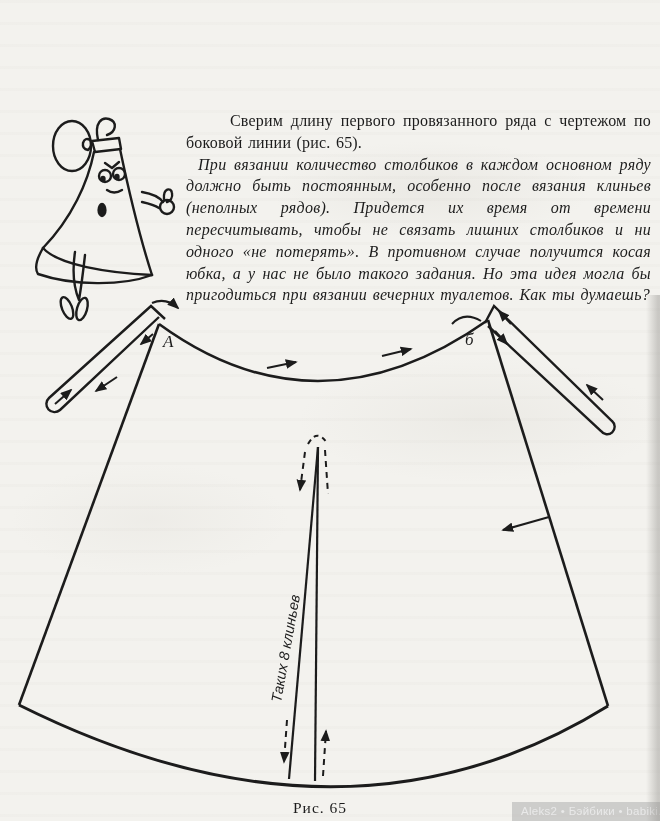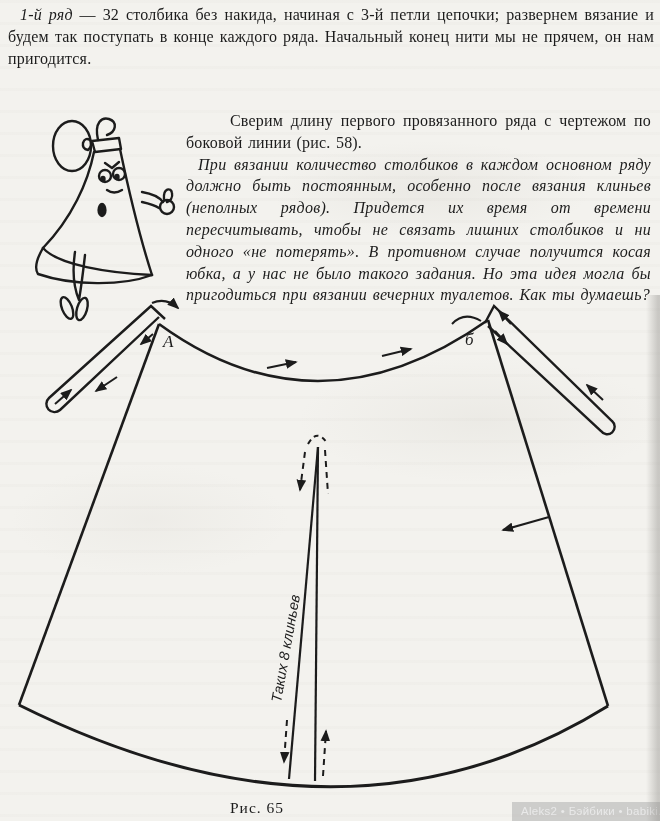--- a/index.html
+++ b/index.html
@@ -22,37 +22,36 @@
   .p1{text-indent:26px;}
   .p2{text-indent:12px;}
   .p2 .lead{font-style:italic;}
   .rightcol{position:absolute;left:186px;top:110px;width:465px;
     font-size:16px;line-height:21.8px;text-align:justify;word-spacing:1.2px;letter-spacing:.2px;}
   .rightcol p{margin:0;}
   .p3{text-indent:44px;}
   .p4{text-indent:12px;font-style:italic;letter-spacing:.3px;}
   .mascot{position:absolute;left:28px;top:110px;}
   .diagram{position:absolute;left:0;top:295px;}
-  .caption{position:absolute;left:230px;top:799px;width:180px;text-align:left;
+  .caption{position:absolute;left:230px;top:799px;width:180px;text-align:center;
     font-size:15.5px;letter-spacing:1px;}
   .watermark{position:absolute;left:512px;top:802px;right:0;height:19px;
     background:rgba(168,168,168,.5);color:#e9e9e9;
     font-family:"Liberation Sans", sans-serif;font-size:11.5px;line-height:19px;
     padding-left:9px;letter-spacing:.3px;white-space:nowrap;}
   svg .ln{stroke:#1c1c1c;fill:none;}
 </style>
 </head>
 <body>
 
 <div class="bodytext">
-  <p class="p2"><i class="lead">1-й ряд</i> <span>— 32 столбика без накида, начиная с 3-й петли цепочки; развернем вязание и будем так поступать в конце каждого ряда. Начальный конец нити мы не прячем, он нам пригодится.</span></p>
 </div>
 
 <div class="rightcol">
-  <p class="p3">Сверим длину первого провязанного ряда с чертежом по боковой линии (рис. 58).</p>
+  <p class="p3">Сверим длину первого провязанного ряда с чертежом по боковой линии (рис. 65).</p>
   <p class="p4">При вязании количество столбиков в каждом основном ряду должно быть постоянным, особенно после вязания клиньев (неполных рядов). Придется их время от времени пересчитывать, чтобы не связать лишних столбиков и ни одного «не потерять». В противном случае получится косая юбка, а у нас не было такого задания. Но эта идея могла бы пригодиться при вязании вечерних туалетов. Как ты думаешь?</p>
 </div>
 
 <svg class="mascot" width="175" height="215" viewBox="0 0 175 215">
   <g class="ln" stroke-width="2.4" stroke-linecap="round" stroke-linejoin="round">
     <ellipse cx="44" cy="36" rx="19" ry="25"></ellipse>
     <path d="M60,40 q6,-6 2,-10 q-5,-3 -7,3 q-1,6 5,7"></path>
     <path d="M70,30 C66,12 74,7 81,9 C90,12 88,22 79,25"></path>
     <path d="M64,31 L91,28 L93,39 L67,42 Z"></path>
     <path d="M66,42 C60,72 44,108 15,138"></path>

